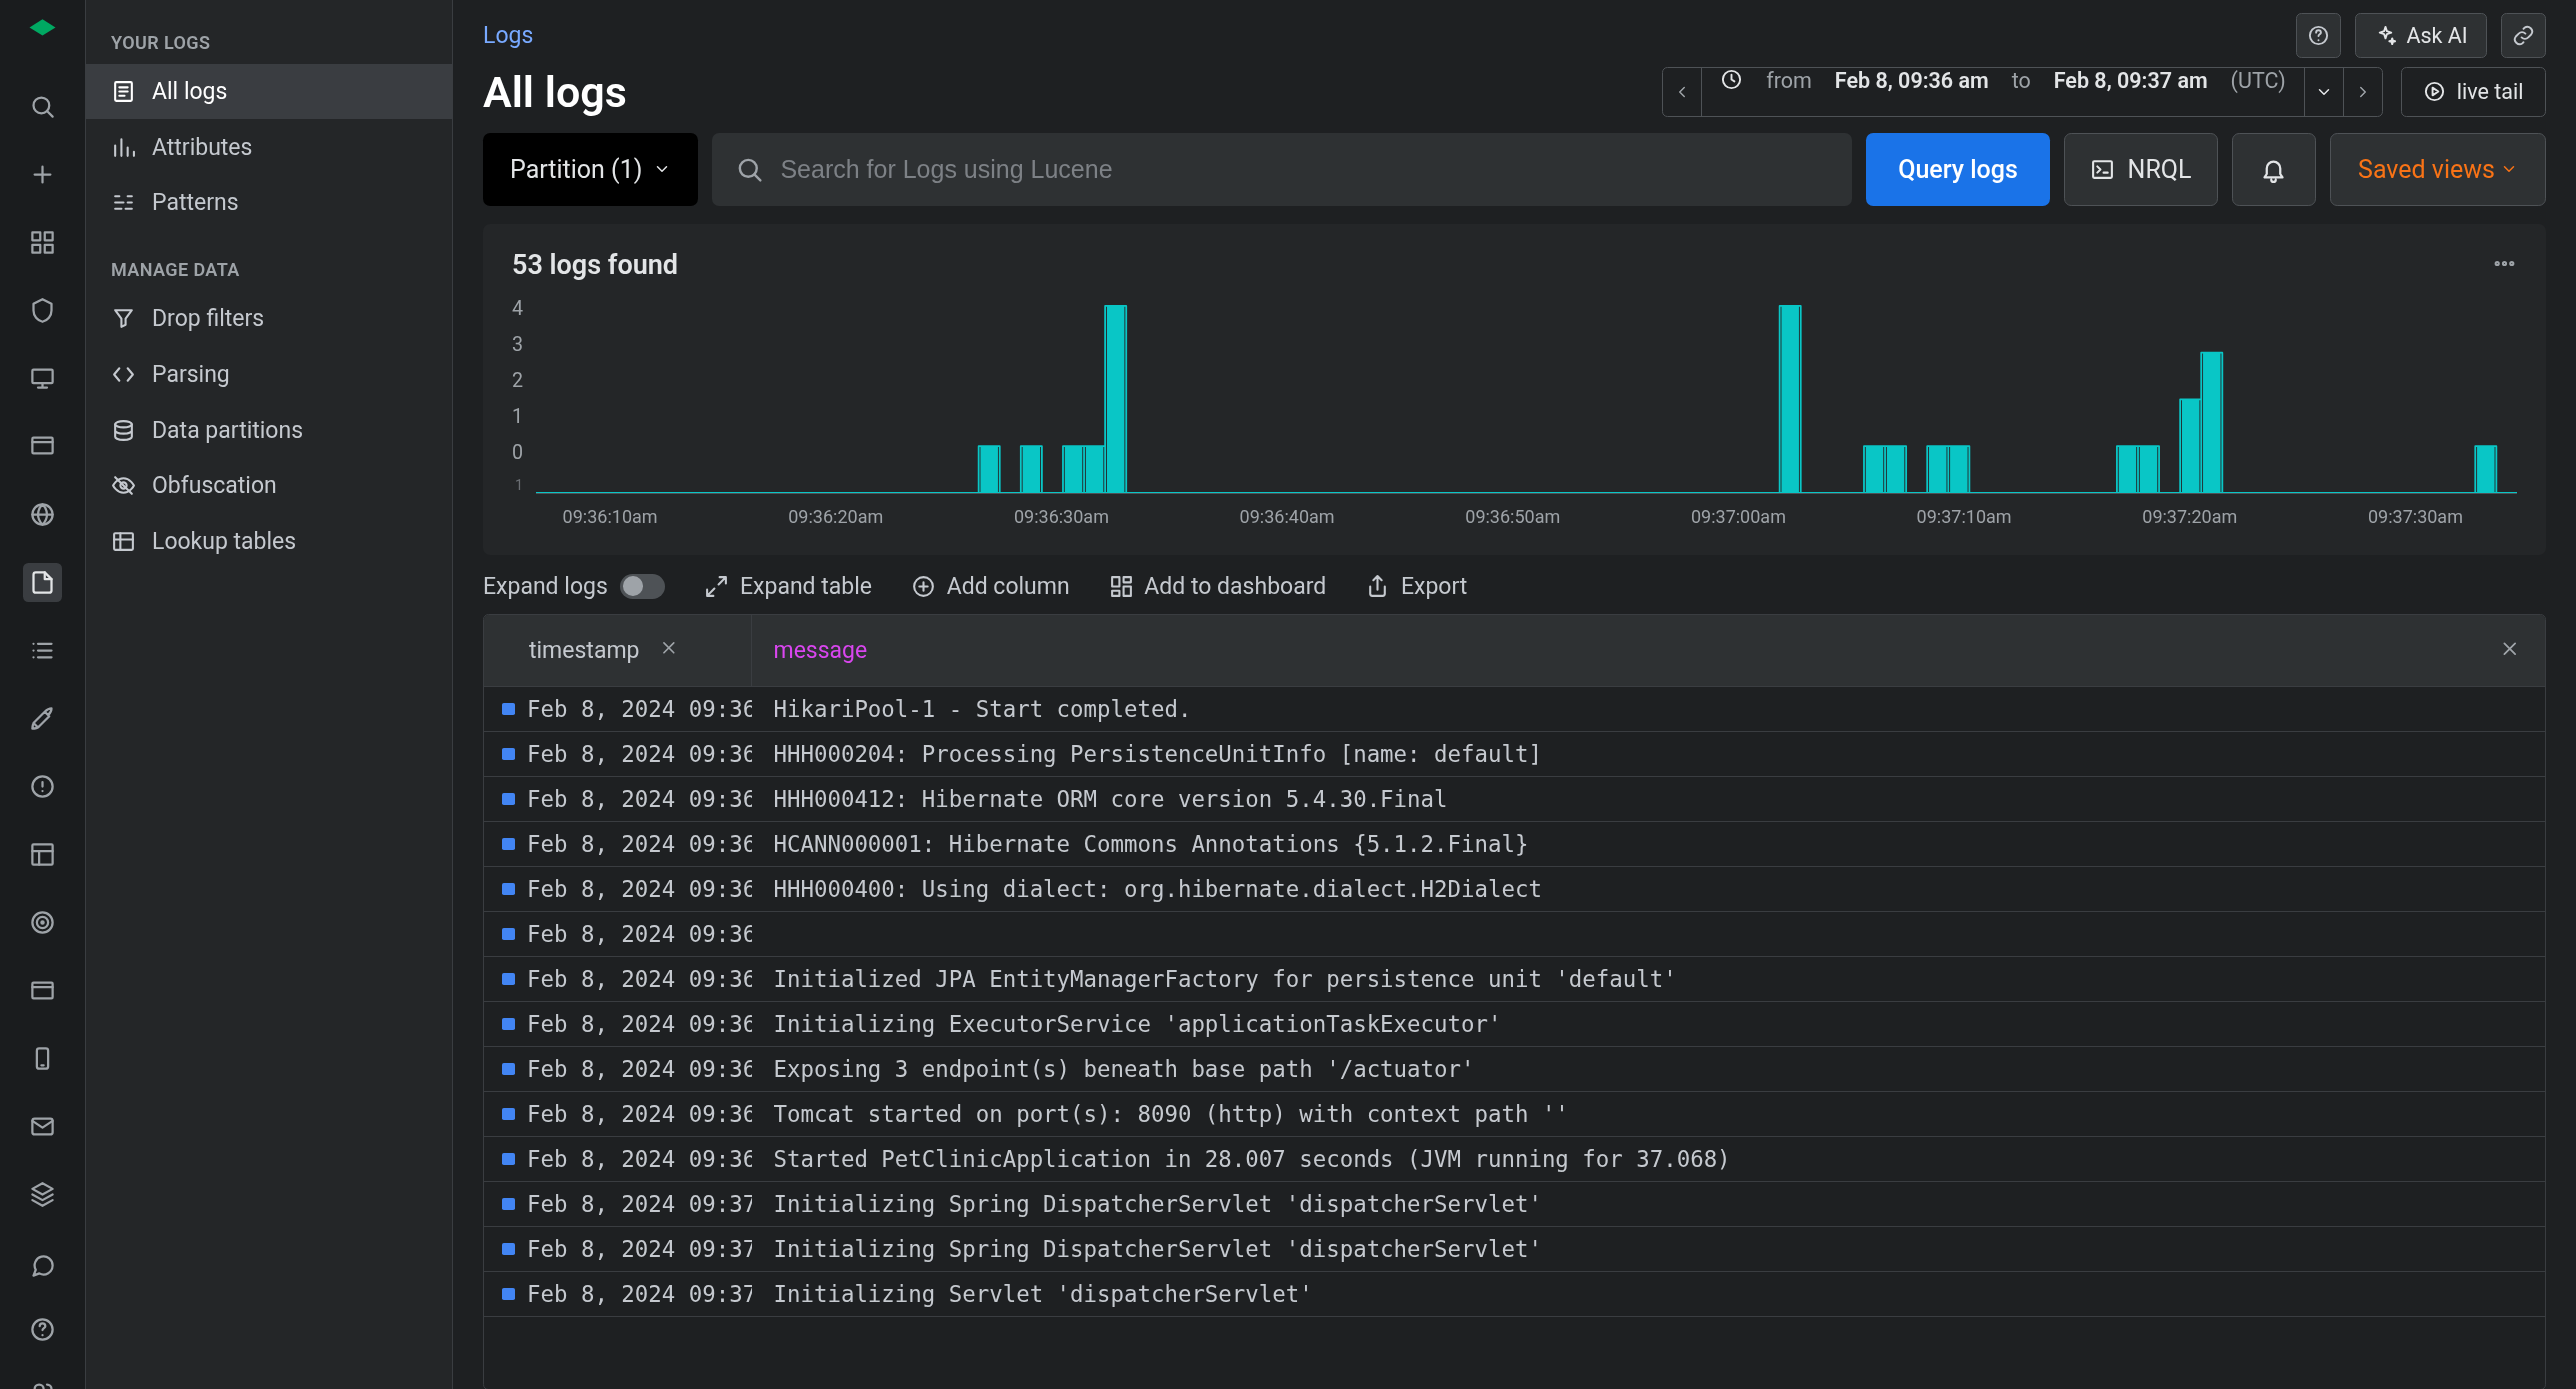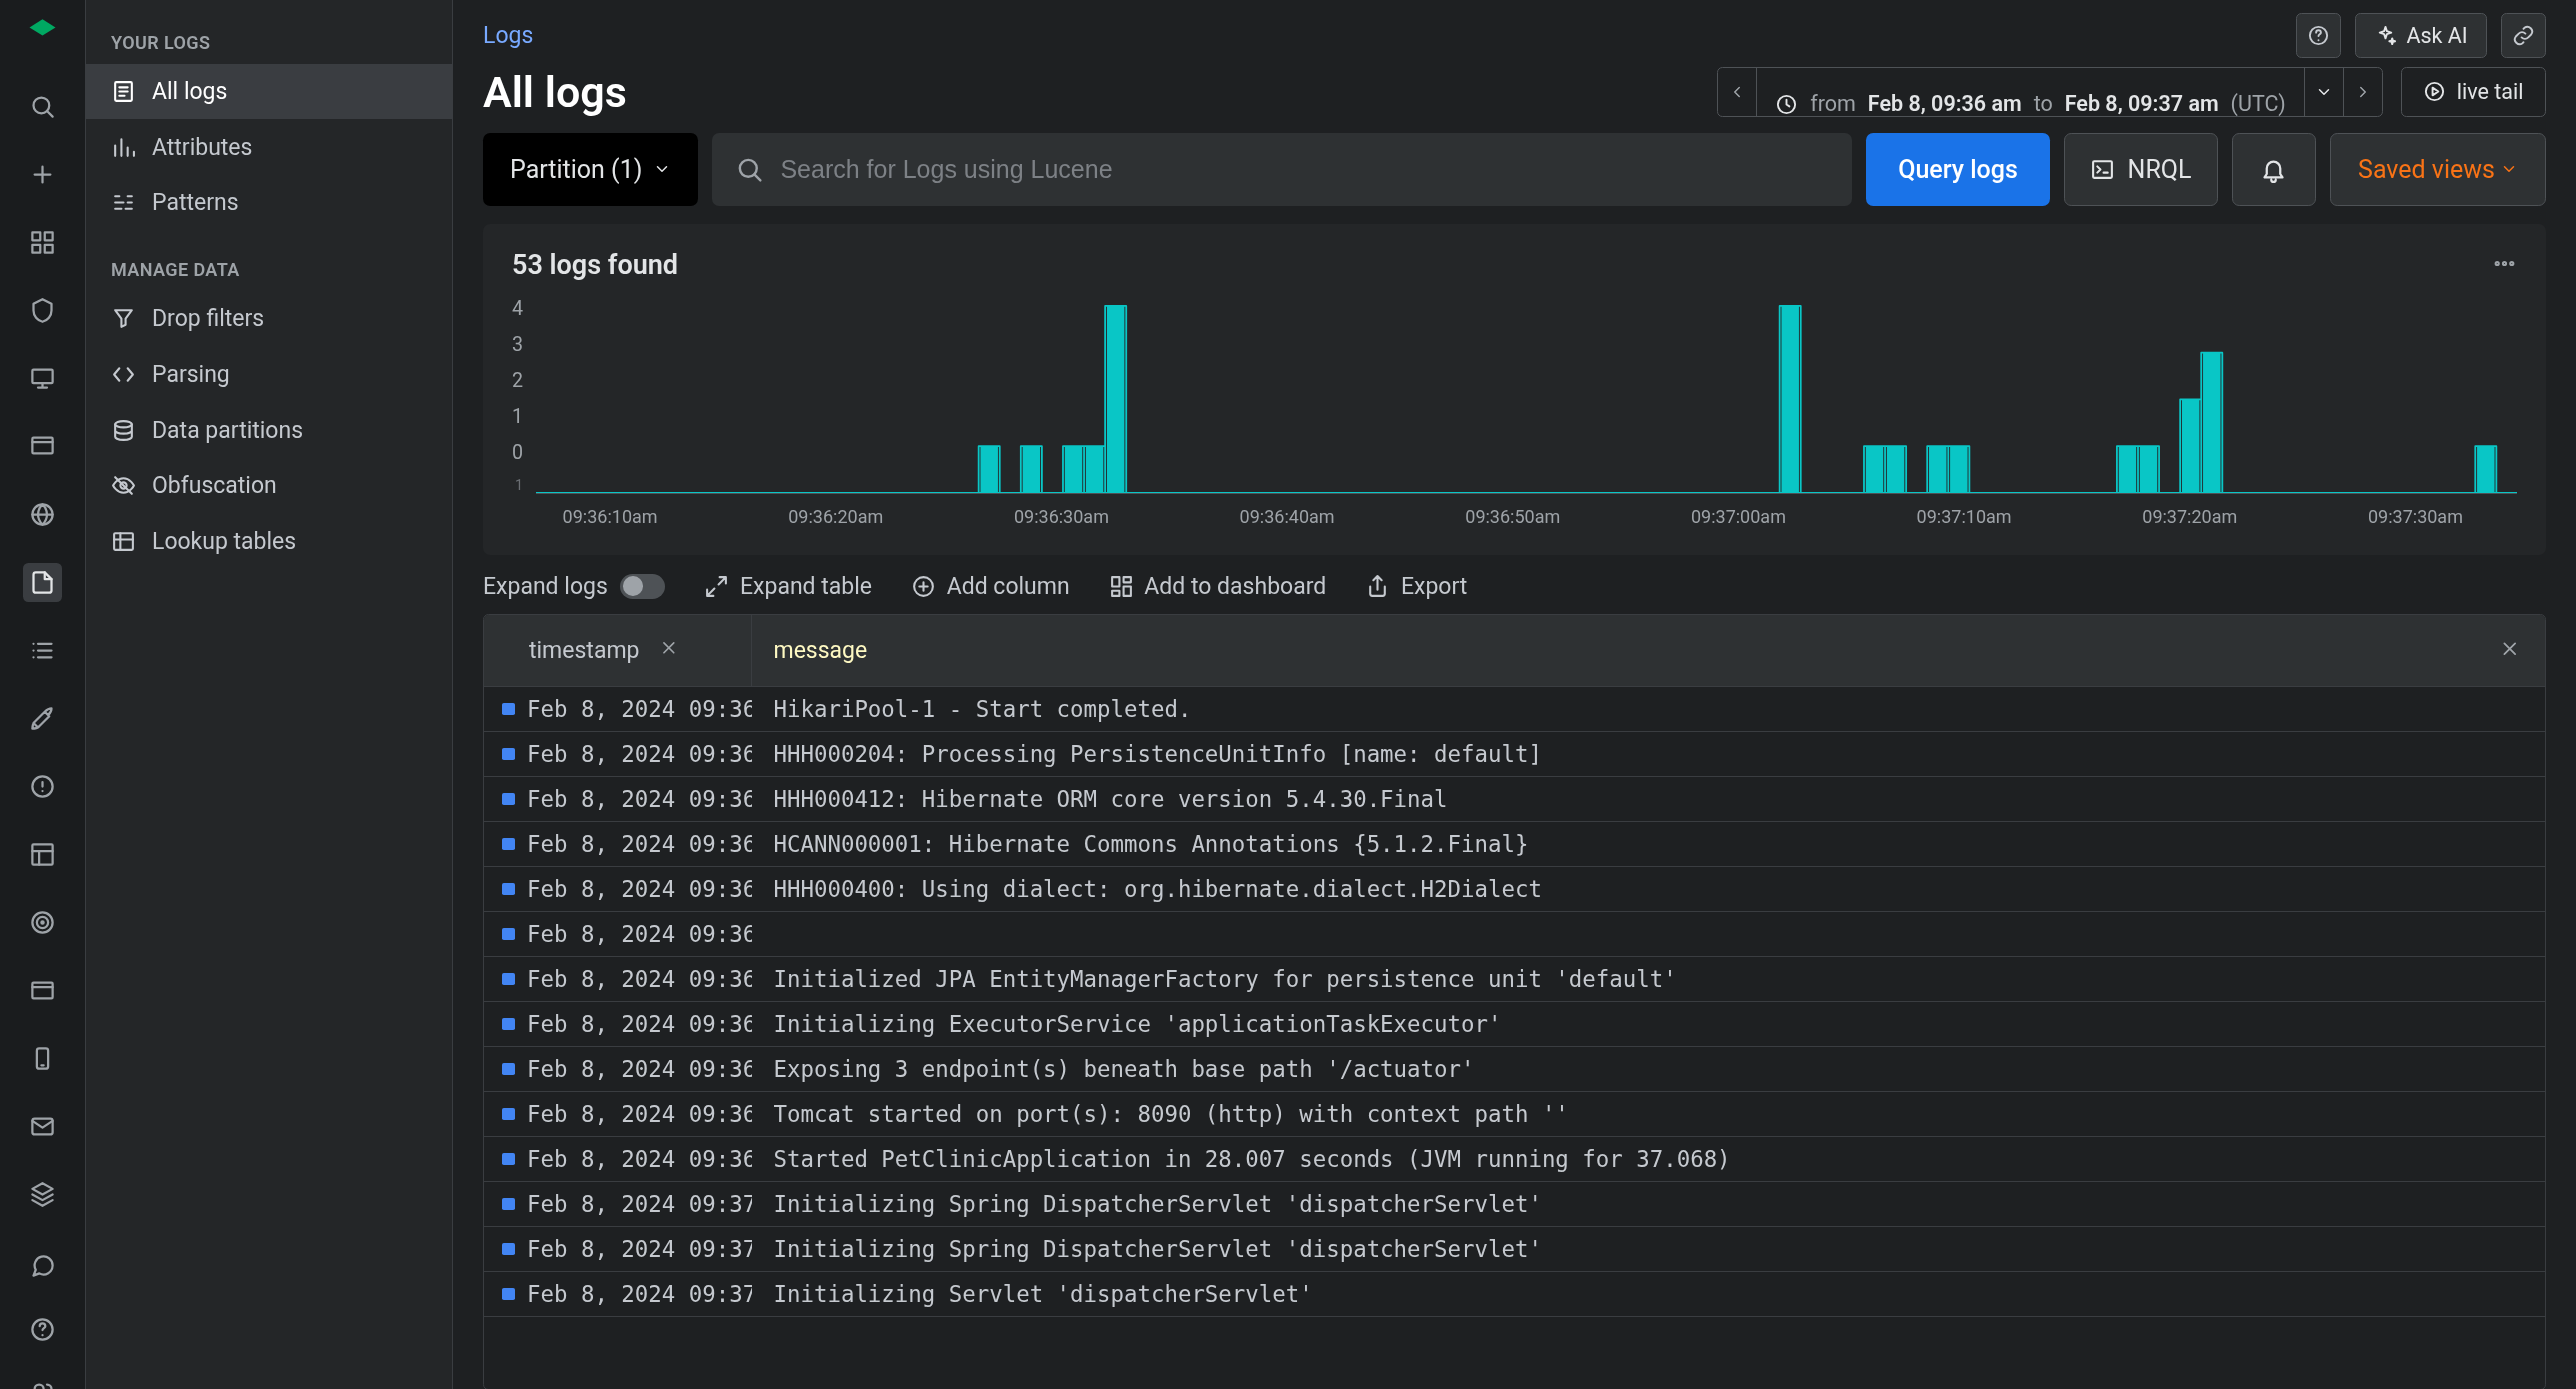--- a/index.html
+++ b/index.html
@@ -213,23 +213,23 @@
       border-right: 0.9px solid #4e5256;
     }
     
     .tr-arrow:last-child {
       border-right: none;
       border-left: 0.9px solid #4e5256;
     }
     
     .tr-body {
       display: flex;
-      align-items: flex-end;
+      align-items: flex-start;
       padding: 0 18px;
-      gap: 12px;
+      gap: 23px;
       cursor: pointer;
       font-size: 21.5px;
     }
     
     .tr-body .dim {
       color: #9ea3a8;
     }
     
     .tr-body .bold {
       font-weight: 600;
@@ -498,21 +498,21 @@
       font-size: 23px;
       color: #c5c9cf;
       border-right: 0.9px solid #3a3d41;
       height: 100%;
     }
     
     .th-message {
       flex: 1;
       padding: 0 21.5px;
       font-size: 23px;
-      color: #fef9c3;
+      color: #d946ef;
       display: flex;
       align-items: flex-end;
     }
     
     .th-close {
       cursor: pointer;
       color: #9ea3a8;
       padding: 0 5.4px;
     }
     

